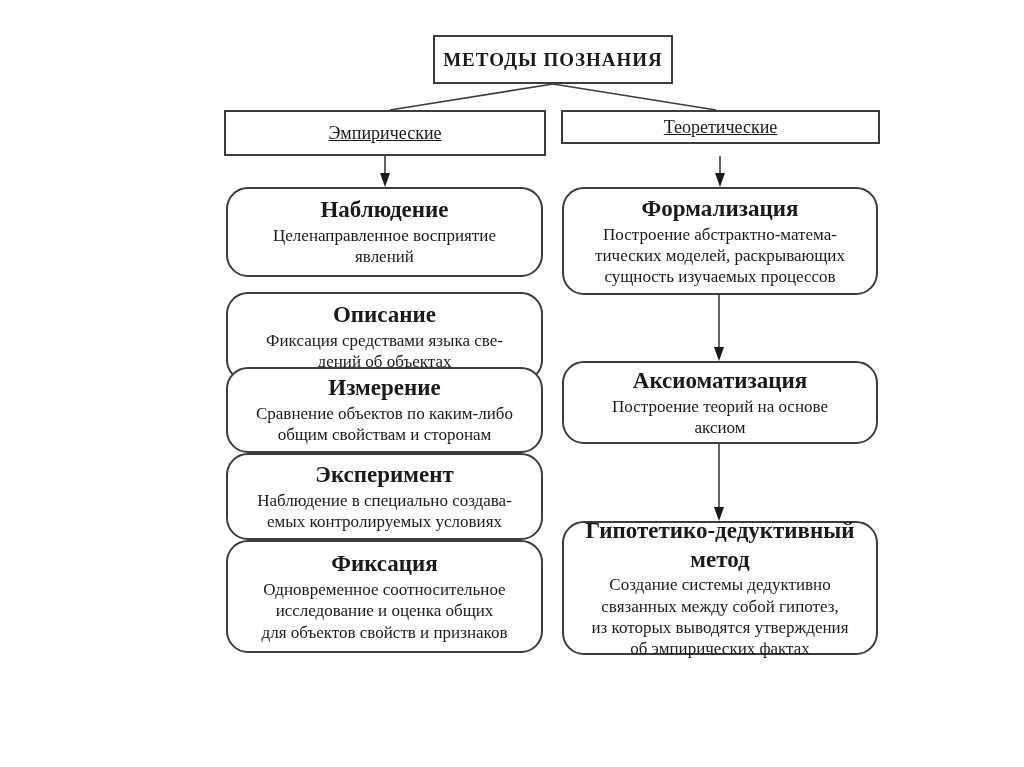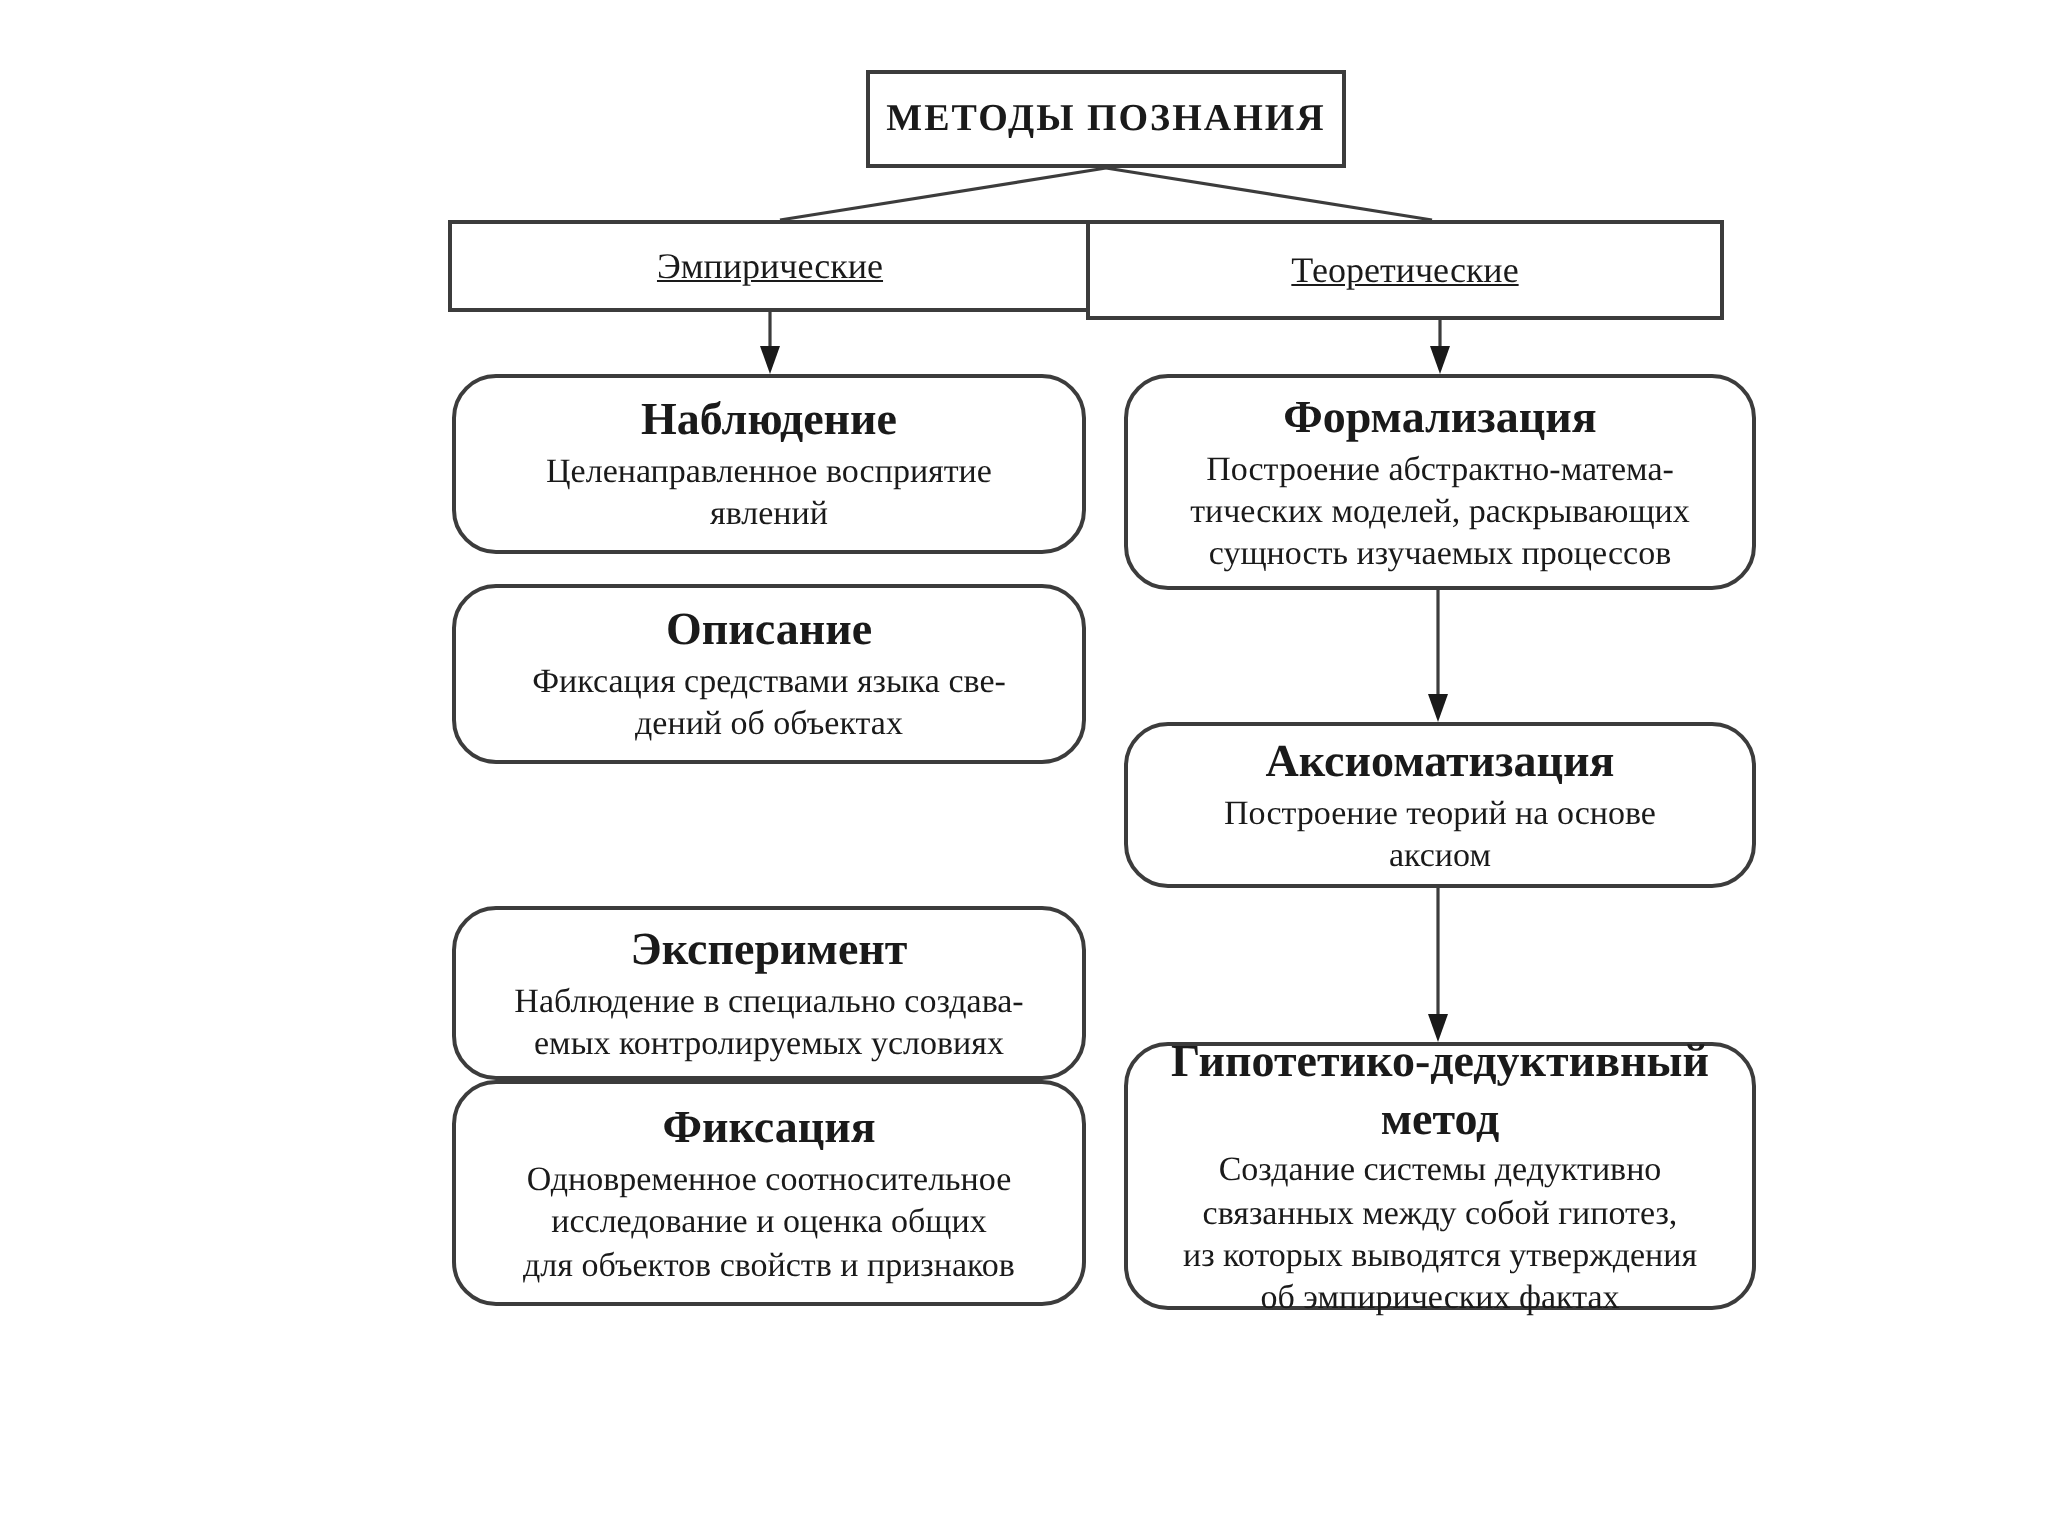--- a/index.html
+++ b/index.html
@@ -82,36 +82,41 @@
   </svg>
 
   <div class="node rect-node" style="left:433px; top:35px; width:240px; height:49px;">
     <div class="root-label">МЕТОДЫ ПОЗНАНИЯ</div>
   </div>
 
   <div class="node rect-node" style="left:224px; top:110px; width:322px; height:46px;">
     <div class="branch-label">Эмпирические</div>
   </div>
 
-  <div class="node rect-node" style="left:543px; top:110px; width:319px; height:50px;">
+  <div class="node rect-node" style="left:561px; top:110px; width:319px; height:34px;">
     <div class="branch-label">Теоретические</div>
   </div>
 
   <div class="node rounded-node" style="left:226px; top:187px; width:317px; height:90px;">
     <div class="method-name">Наблюдение</div>
     <div class="method-desc">Целенаправленное восприятие
 явлений</div>
   </div>
 
   <div class="node rounded-node" style="left:226px; top:292px; width:317px; height:90px;">
     <div class="method-name">Описание</div>
     <div class="method-desc">Фиксация средствами языка све-
 дений об объектах</div>
   </div>
 
+  <div class="node rounded-node" style="left:226px; top:367px; width:317px; height:86px;">
+    <div class="method-name">Измерение</div>
+    <div class="method-desc">Сравнение объектов по каким-либо
+общим свойствам и сторонам</div>
+  </div>
 
   <div class="node rounded-node" style="left:226px; top:453px; width:317px; height:87px;">
     <div class="method-name">Эксперимент</div>
     <div class="method-desc">Наблюдение в специально создава-
 емых контролируемых условиях</div>
   </div>
 
   <div class="node rounded-node" style="left:226px; top:540px; width:317px; height:113px;">
     <div class="method-name">Фиксация</div>
     <div class="method-desc">Одновременное соотносительное

